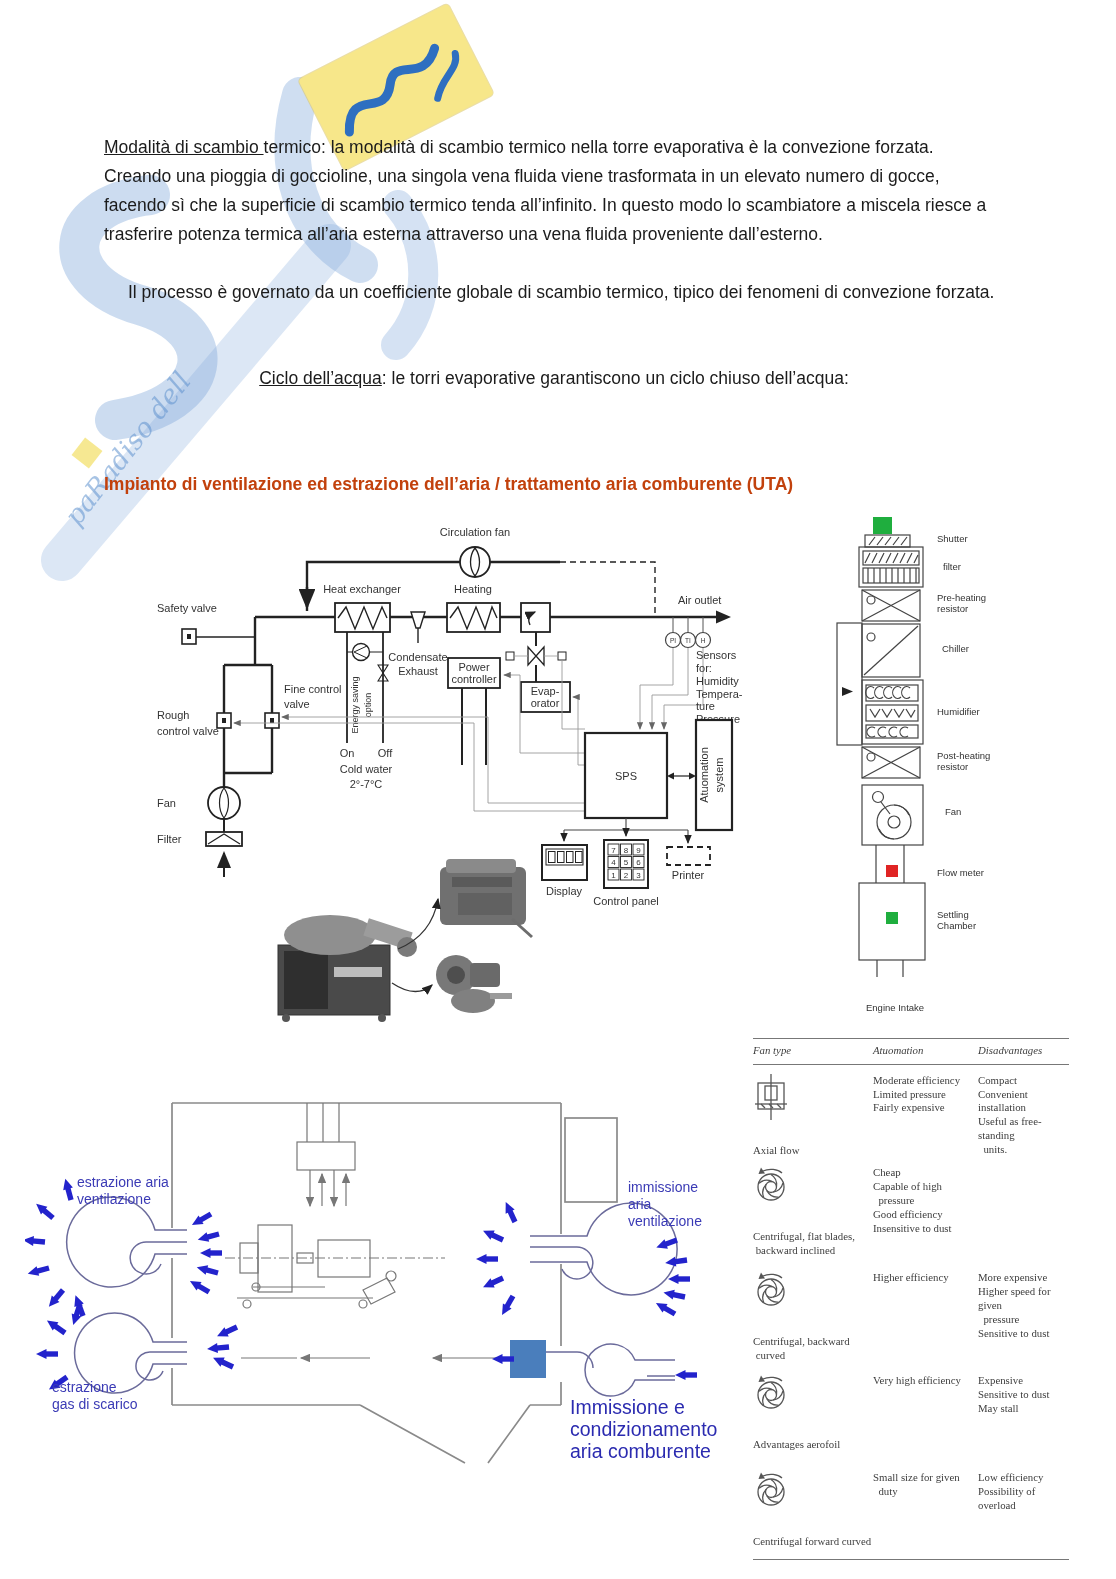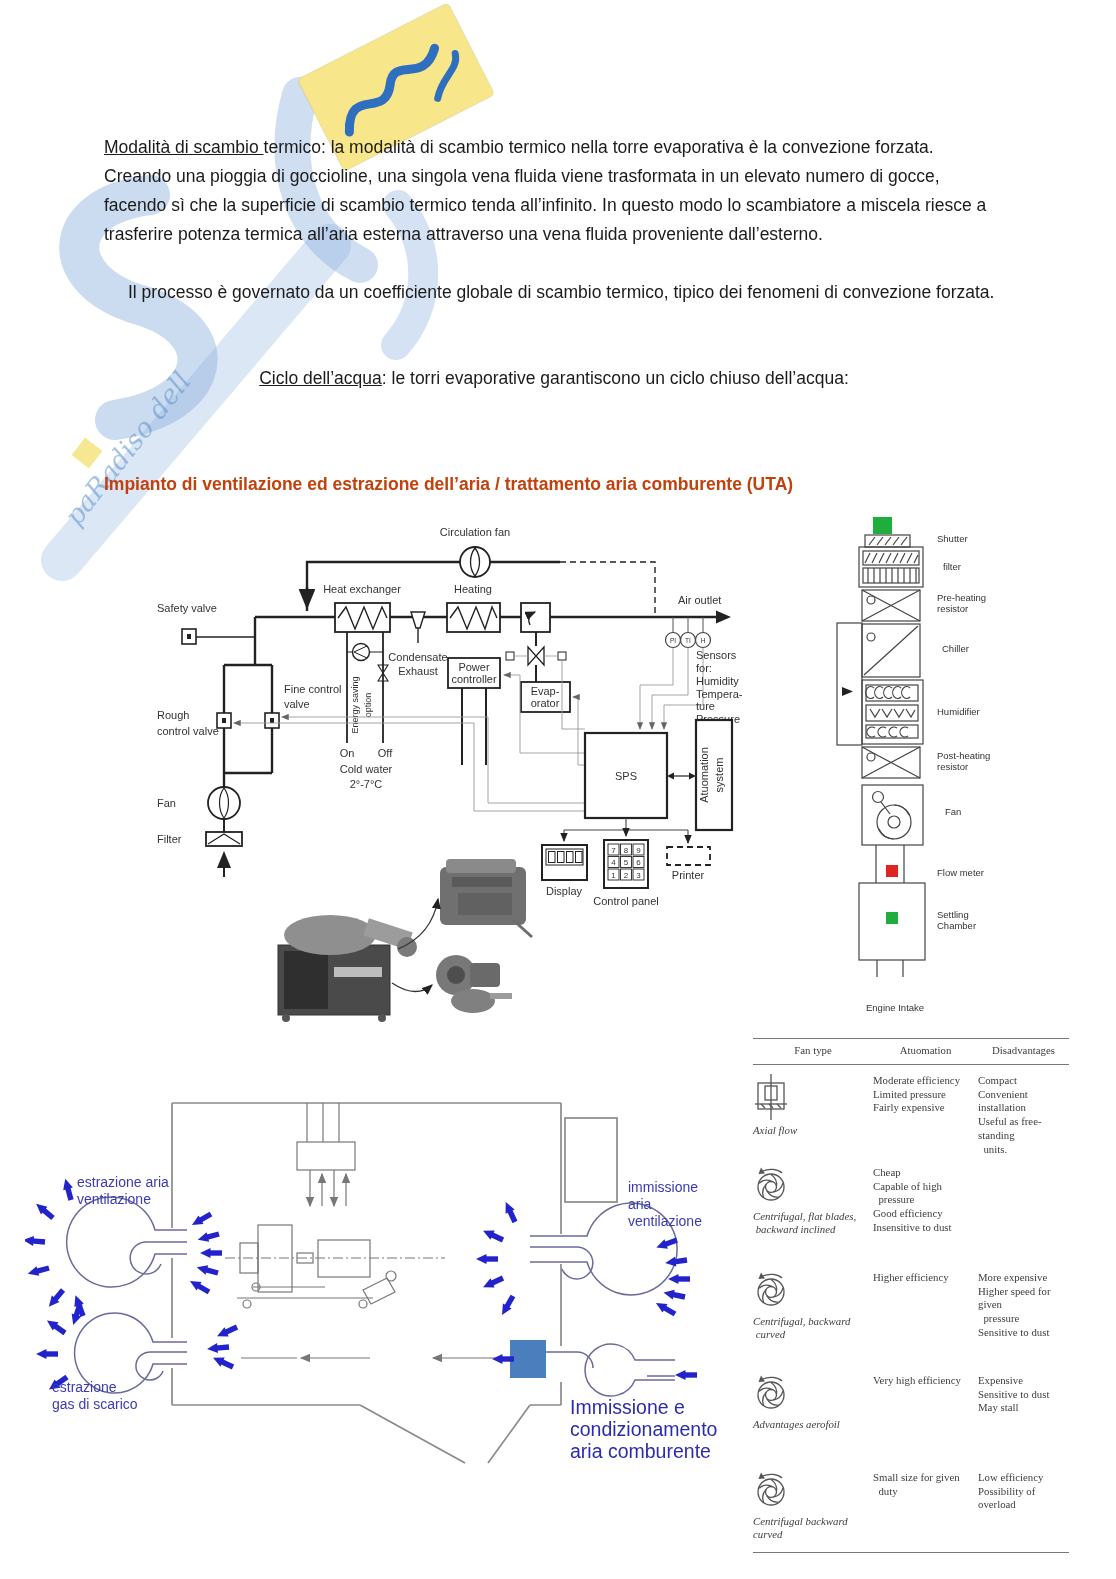--- a/index.html
+++ b/index.html
@@ -18,24 +18,24 @@
   
   svg text{font-family:"Liberation Sans",sans-serif;fill:#333;}
   .lb{font-size:11px;}
   .lbs{font-size:9px;}
   .serif{font-family:"Liberation Serif",serif;}
   .bluelab{font-size:14px;fill:#3a3ab5;}
   .bluebig{font-size:19.5px;fill:#2b2bb0;}
   
   .fantable{font-family:"Liberation Serif",serif;color:#3d3d3d;font-size:10.8px;line-height:1.28;}
   .ft-head{display:grid;grid-template-columns:120px 105px 91px;border-top:1px solid #777;
-           border-bottom:1px solid #777;padding:5px 0 6px 0;text-align:center;}
+           border-bottom:1px solid #777;padding:5px 0 6px 0;font-style:italic;}
   .ft-row{display:grid;grid-template-columns:120px 105px 91px;padding-top:9px;}
   .pre{white-space:pre-line;}
-  .ft-cap{margin-top:0;white-space:pre-line;font-style:italic;}
+  .ft-cap{margin-top:20px;white-space:pre-line;}
   .ft-bottom{border-top:1px solid #777;margin-top:10px;}
 </style>
 </head>
 <body>
 
 <svg style="position:absolute;width:0;height:0" aria-hidden="true">
   <defs>
     <g id="cfan" stroke="#555" fill="none" stroke-width="1.3">
       <path d="M29,7 A13,8 0 0 0 10,5"></path>
       <polygon points="8,1.5 5.5,8 12,7.5" fill="#555" stroke="none"></polygon>
@@ -560,21 +560,21 @@
       <div class="pre">Expensive
 Sensitive to dust
 May stall</div>
     </div>
 
     <div class="ft-row" style="min-height:62px">
       <div>
         <svg width="36" height="40">
             <use href="#cfan"></use>
           </svg>
-        <div class="ft-cap">Centrifugal backward curved</div>
+        <div class="ft-cap">Centrifugal forward curved</div>
       </div>
       <div class="pre">Small size for given
 &nbsp;&nbsp;duty</div>
       <div class="pre">Low efficiency
 Possibility of overload</div>
     </div>
 
     <div class="ft-bottom"></div>
   </div>
 

